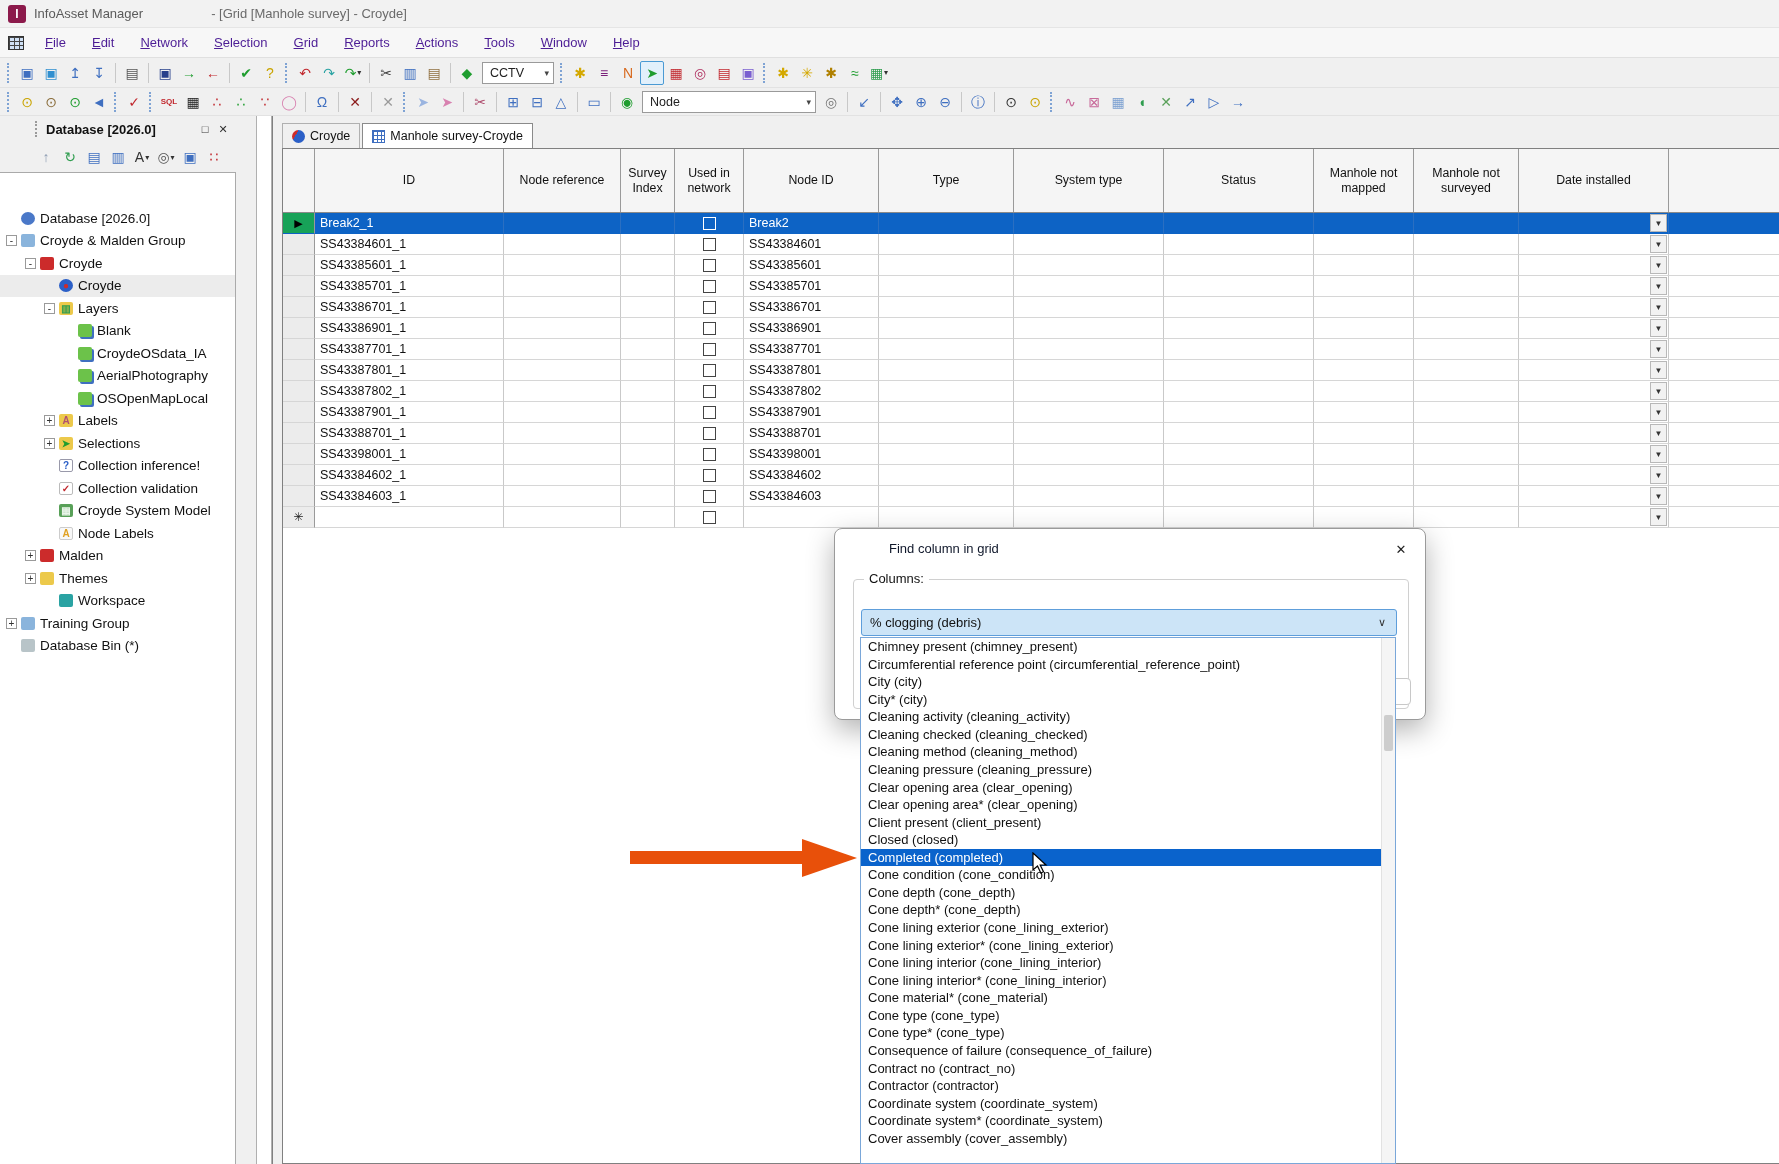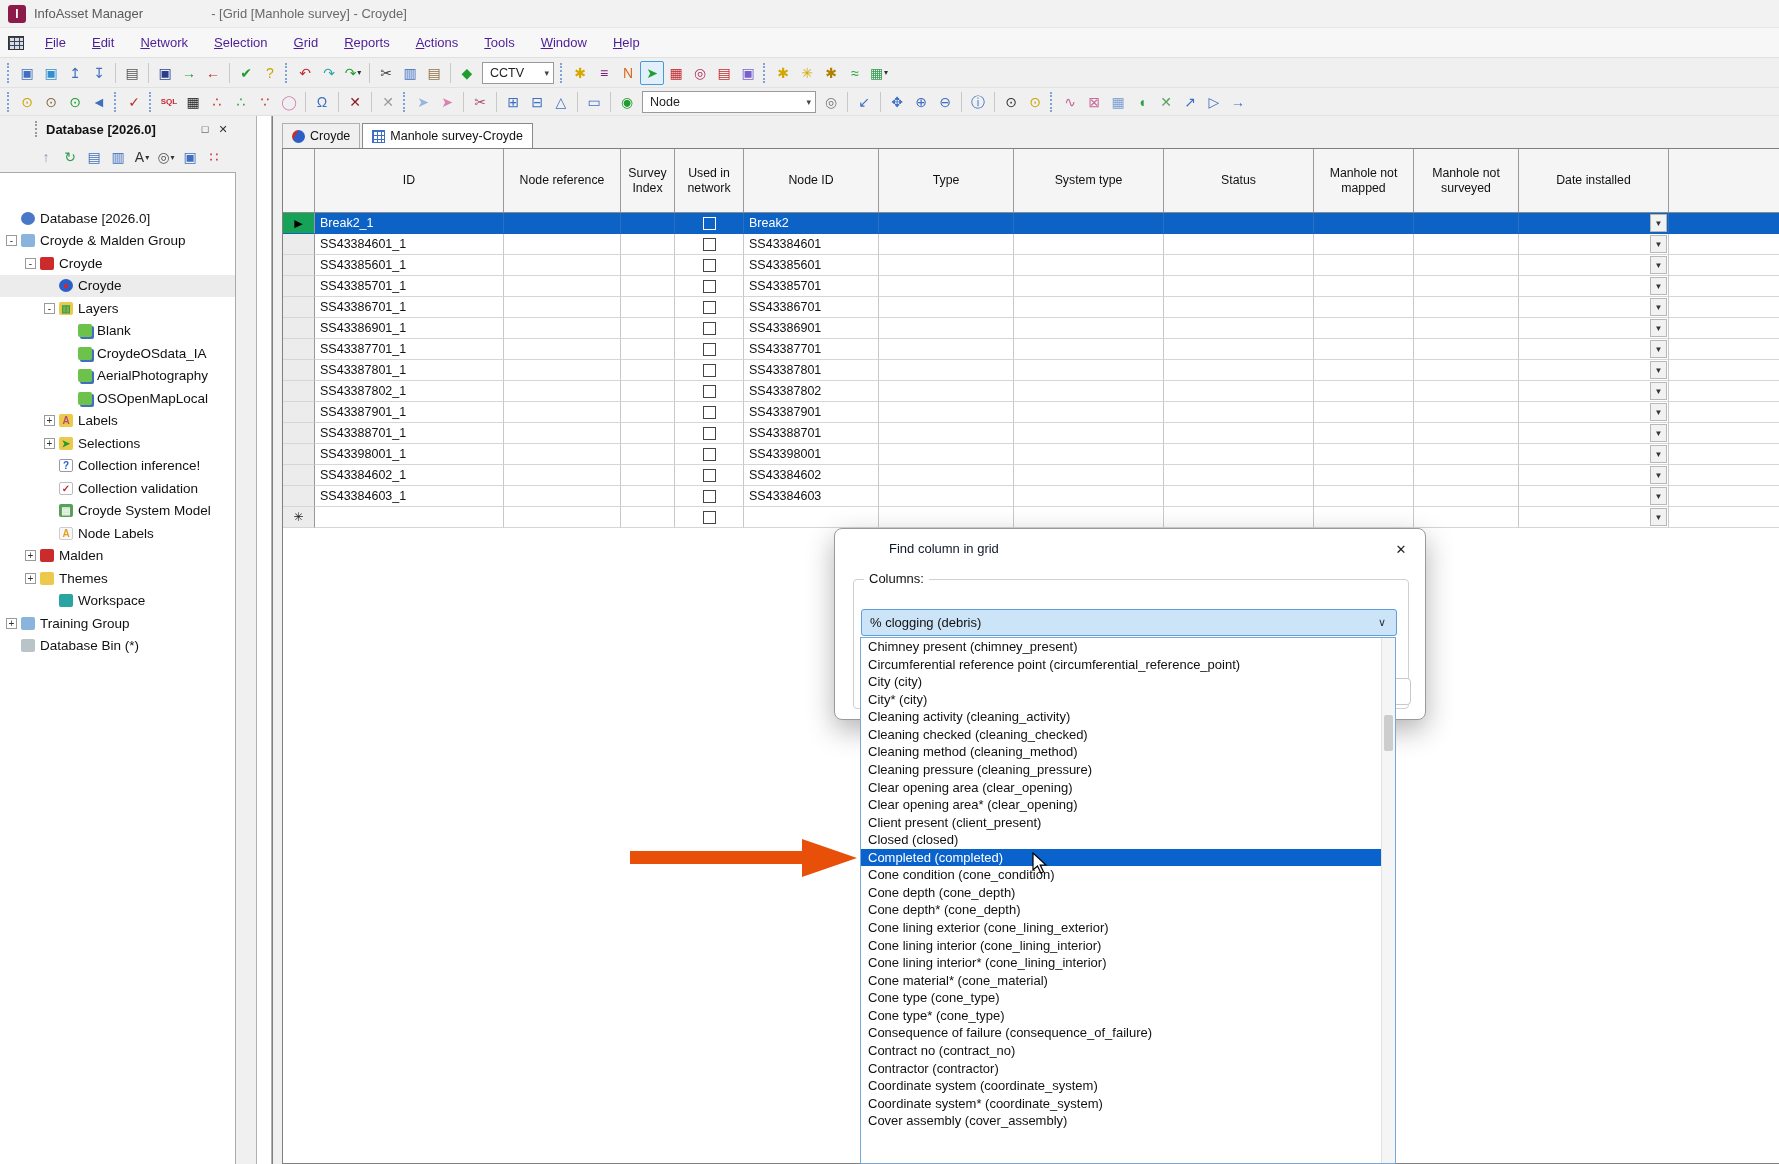--- a/index.html
+++ b/index.html
@@ -866,20 +866,21 @@
       <div class="ditem">Cleaning pressure (cleaning_pressure)</div>
       <div class="ditem">Clear opening area (clear_opening)</div>
       <div class="ditem">Clear opening area* (clear_opening)</div>
       <div class="ditem">Client present (client_present)</div>
       <div class="ditem">Closed (closed)</div>
       <div class="ditem hl">Completed (completed)</div>
       <div class="ditem">Cone condition (cone_condition)</div>
       <div class="ditem">Cone depth (cone_depth)</div>
       <div class="ditem">Cone depth* (cone_depth)</div>
       <div class="ditem">Cone lining exterior (cone_lining_exterior)</div>
+      <div class="ditem">Cone lining exterior* (cone_lining_exterior)</div>
       <div class="ditem">Cone lining interior (cone_lining_interior)</div>
       <div class="ditem">Cone lining interior* (cone_lining_interior)</div>
       <div class="ditem">Cone material* (cone_material)</div>
       <div class="ditem">Cone type (cone_type)</div>
       <div class="ditem">Cone type* (cone_type)</div>
       <div class="ditem">Consequence of failure (consequence_of_failure)</div>
       <div class="ditem">Contract no (contract_no)</div>
       <div class="ditem">Contractor (contractor)</div>
       <div class="ditem">Coordinate system (coordinate_system)</div>
       <div class="ditem">Coordinate system* (coordinate_system)</div>

